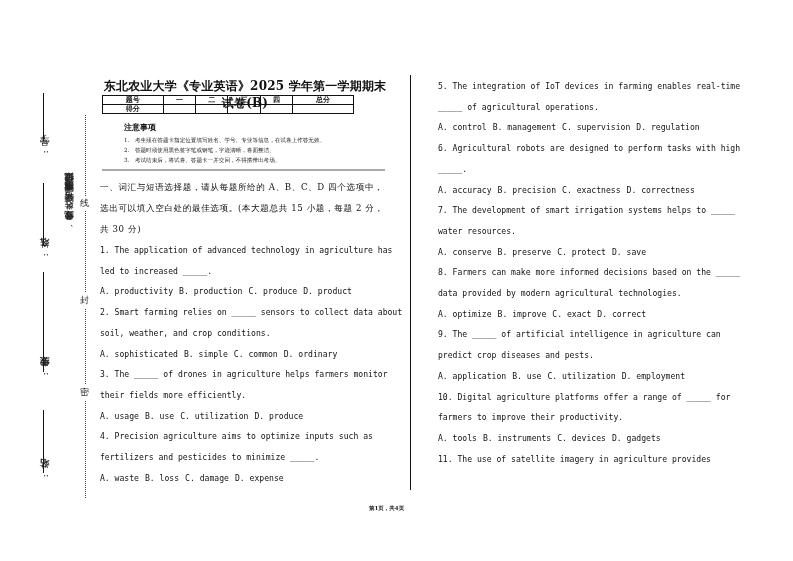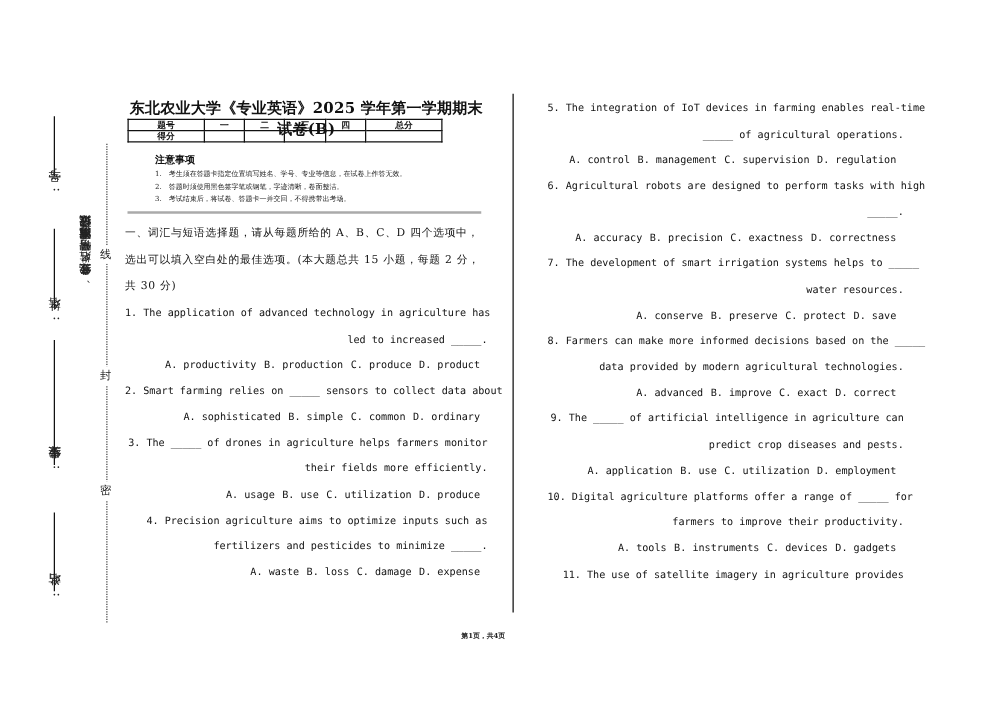--- a/index.html
+++ b/index.html
@@ -16,21 +16,21 @@
 
   
   .col-left { position: absolute; left: 100px; top: 78px; width: 290px; }
   .title { text-align: center; font-family: "DejaVu Serif", serif; font-weight: bold; font-size: 12px; letter-spacing: 0.2px; height: 17px; line-height: 17px; }
   table.score { width: 252px; border-collapse: collapse; margin-left: 2px; }
   table.score td { border: 1px solid #111; height: 9px; font-size: 7px; font-weight: bold; text-align: center; line-height: 8px; padding: 0; }
   .notice { margin-top: 8px; margin-left: 24px; }
   .notice h3 { font-size: 8px; font-weight: bold; margin-bottom: 2px; }
   .notice p { font-size: 5.6px; line-height: 10px; color: #222; }
   .rule { height: 2px; background: #aaa; margin: 4px 0 6px 2px; width: 283px; }
-  .q { font-family: "DejaVu Sans Mono", monospace; font-size: 8.1px; line-height: 20.7px; color: #111; white-space: nowrap; text-align: right; }
+  .q { font-family: "DejaVu Sans Mono", monospace; font-size: 8.1px; line-height: 20.7px; color: #111; white-space: nowrap; }
   .cn { font-family: "DejaVu Serif", serif; font-size: 8.6px; line-height: 21px; letter-spacing: 0.6px; white-space: nowrap; }
   .opts span { margin-right: 6px; }
 
   
   .divider { position: absolute; left: 410px; top: 75px; width: 1px; height: 415px; background: #111; }
 
   
   .col-right { position: absolute; left: 438px; top: 76px; width: 285px; }
   .col-right .q { line-height: 20.7px; }
 
@@ -100,20 +100,21 @@
   <div>
     <div class="q">1. The application of advanced technology in agriculture has</div>
     <div class="q">led to increased _____.</div>
     <div class="q opts">
       <span>A. productivity</span><span>B. production</span><span>C. produce</span><span>D. product</span>
     </div>
   </div>
 
   <div>
     <div class="q">2. Smart farming relies on _____ sensors to collect data about</div>
+    <div class="q">soil, weather, and crop conditions.</div>
     <div class="q opts">
       <span>A. sophisticated</span><span>B. simple</span><span>C. common</span><span>D. ordinary</span>
     </div>
   </div>
 
   <div>
     <div class="q">3. The _____ of drones in agriculture helps farmers monitor</div>
     <div class="q">their fields more efficiently.</div>
     <div class="q opts">
       <span>A. usage</span><span>B. use</span><span>C. utilization</span><span>D. produce</span>
@@ -154,21 +155,21 @@
     <div class="q">water resources.</div>
     <div class="q opts">
       <span>A. conserve</span><span>B. preserve</span><span>C. protect</span><span>D. save</span>
     </div>
   </div>
 
   <div>
     <div class="q">8. Farmers can make more informed decisions based on the _____</div>
     <div class="q">data provided by modern agricultural technologies.</div>
     <div class="q opts">
-      <span>A. advanced</span><span>B. improve</span><span>C. exact</span><span>D. correct</span>
+      <span>A. optimize</span><span>B. improve</span><span>C. exact</span><span>D. correct</span>
     </div>
   </div>
 
   <div>
     <div class="q">9. The _____ of artificial intelligence in agriculture can</div>
     <div class="q">predict crop diseases and pests.</div>
     <div class="q opts">
       <span>A. application</span><span>B. use</span><span>C. utilization</span><span>D. employment</span>
     </div>
   </div>

